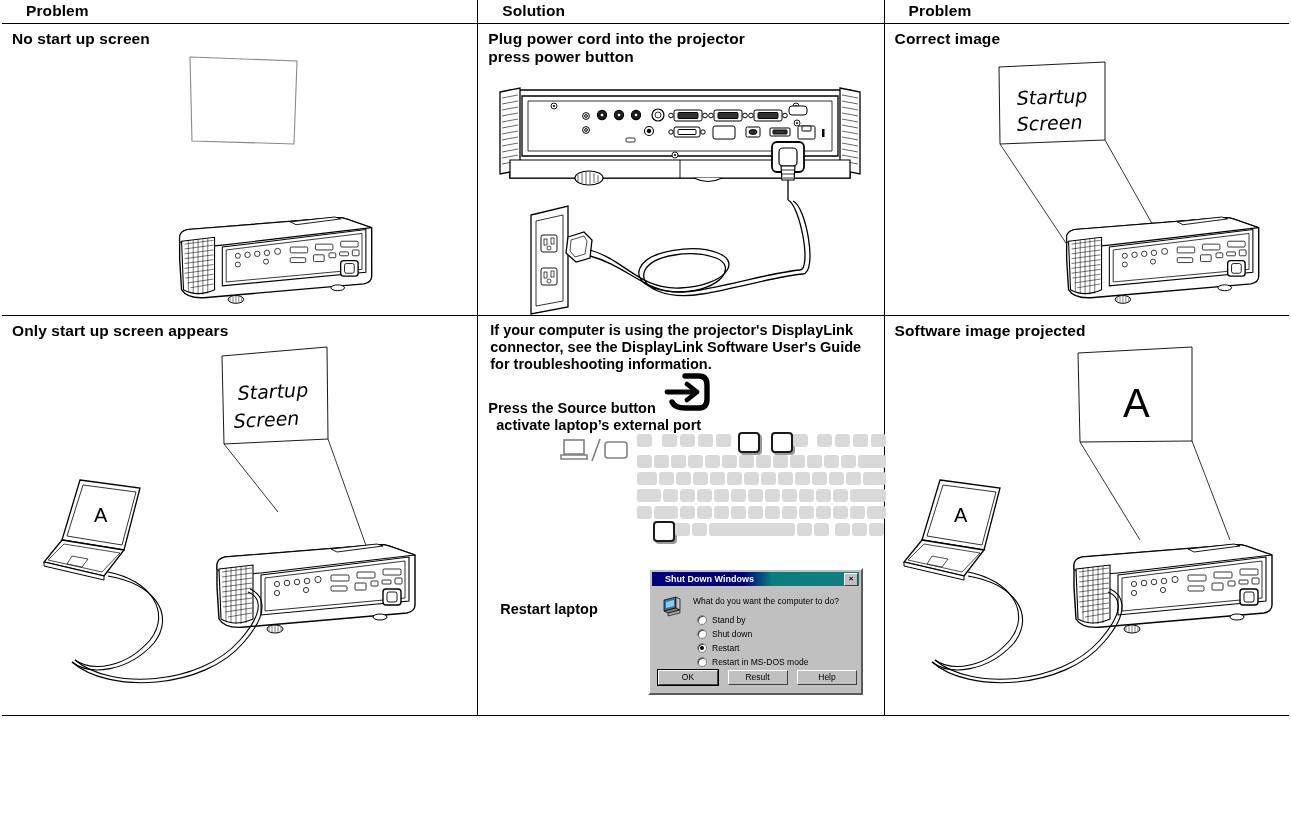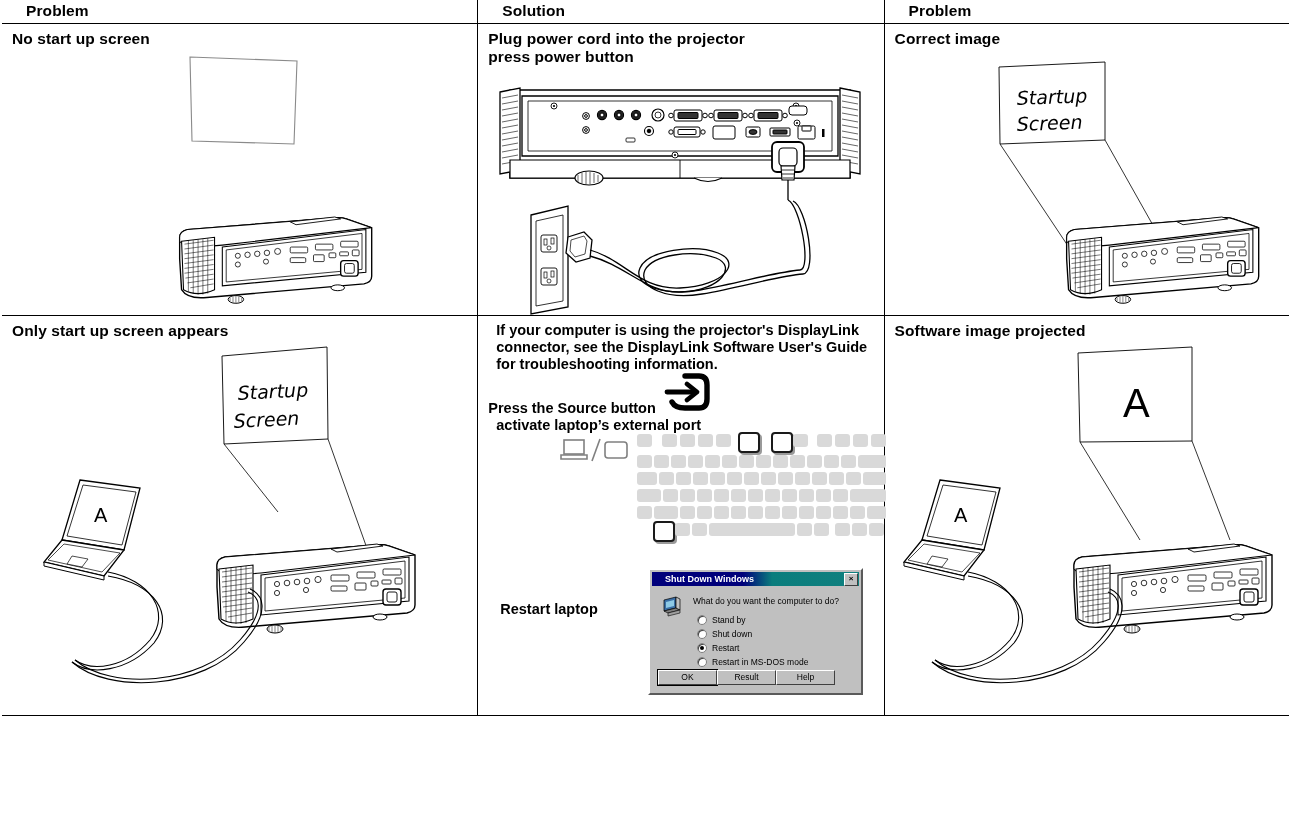--- a/index.html
+++ b/index.html
@@ -190,21 +190,21 @@
     position: absolute;
     left: 2px; top: 2px;
     width: 4px; height: 4px;
     border-radius: 50%;
     background: #000000;
   }
   .w95-btnrow {
     position: absolute;
     left: 6px;
     bottom: 6px;
-    width: 177px;
+    width: 199px;
     display: flex;
     justify-content: space-between;
   }
   .w95-btn {
     width: 60px;
     height: 15px;
     background: #c0c0c0;
     border-top: 1px solid #ffffff;
     border-left: 1px solid #ffffff;
     border-right: 1px solid #404040;
@@ -262,21 +262,21 @@
       <td class="col3 divider-l">
         <span class="cell-title">Correct image</span>
       </td>
     </tr>
 
     <tr class="r2">
       <td class="col1">
         <span class="cell-title">Only start up screen appears</span>
       </td>
       <td class="col2 divider-l">
-        <span class="body-txt" style="left:18px; top:6px; width:388px;">If your computer is using the projector's DisplayLink connector, see the DisplayLink Software User's Guide for troubleshooting information.</span>
+        <span class="body-txt" style="left:12px; top:6px; width:388px;">If your computer is using the projector's DisplayLink connector, see the DisplayLink Software User's Guide for troubleshooting information.</span>
         <span class="body-txt" style="left:10px; top:84px;">Press the Source button</span>
         <span class="body-txt" style="left:18px; top:101px;">activate laptop’s external port</span>
         <span class="body-txt" style="left:22px; top:285px;">Restart laptop</span>
       </td>
       <td class="col3 divider-l">
         <span class="cell-title">Software image projected</span>
       </td>
     </tr>
   </tbody>
     </table>

